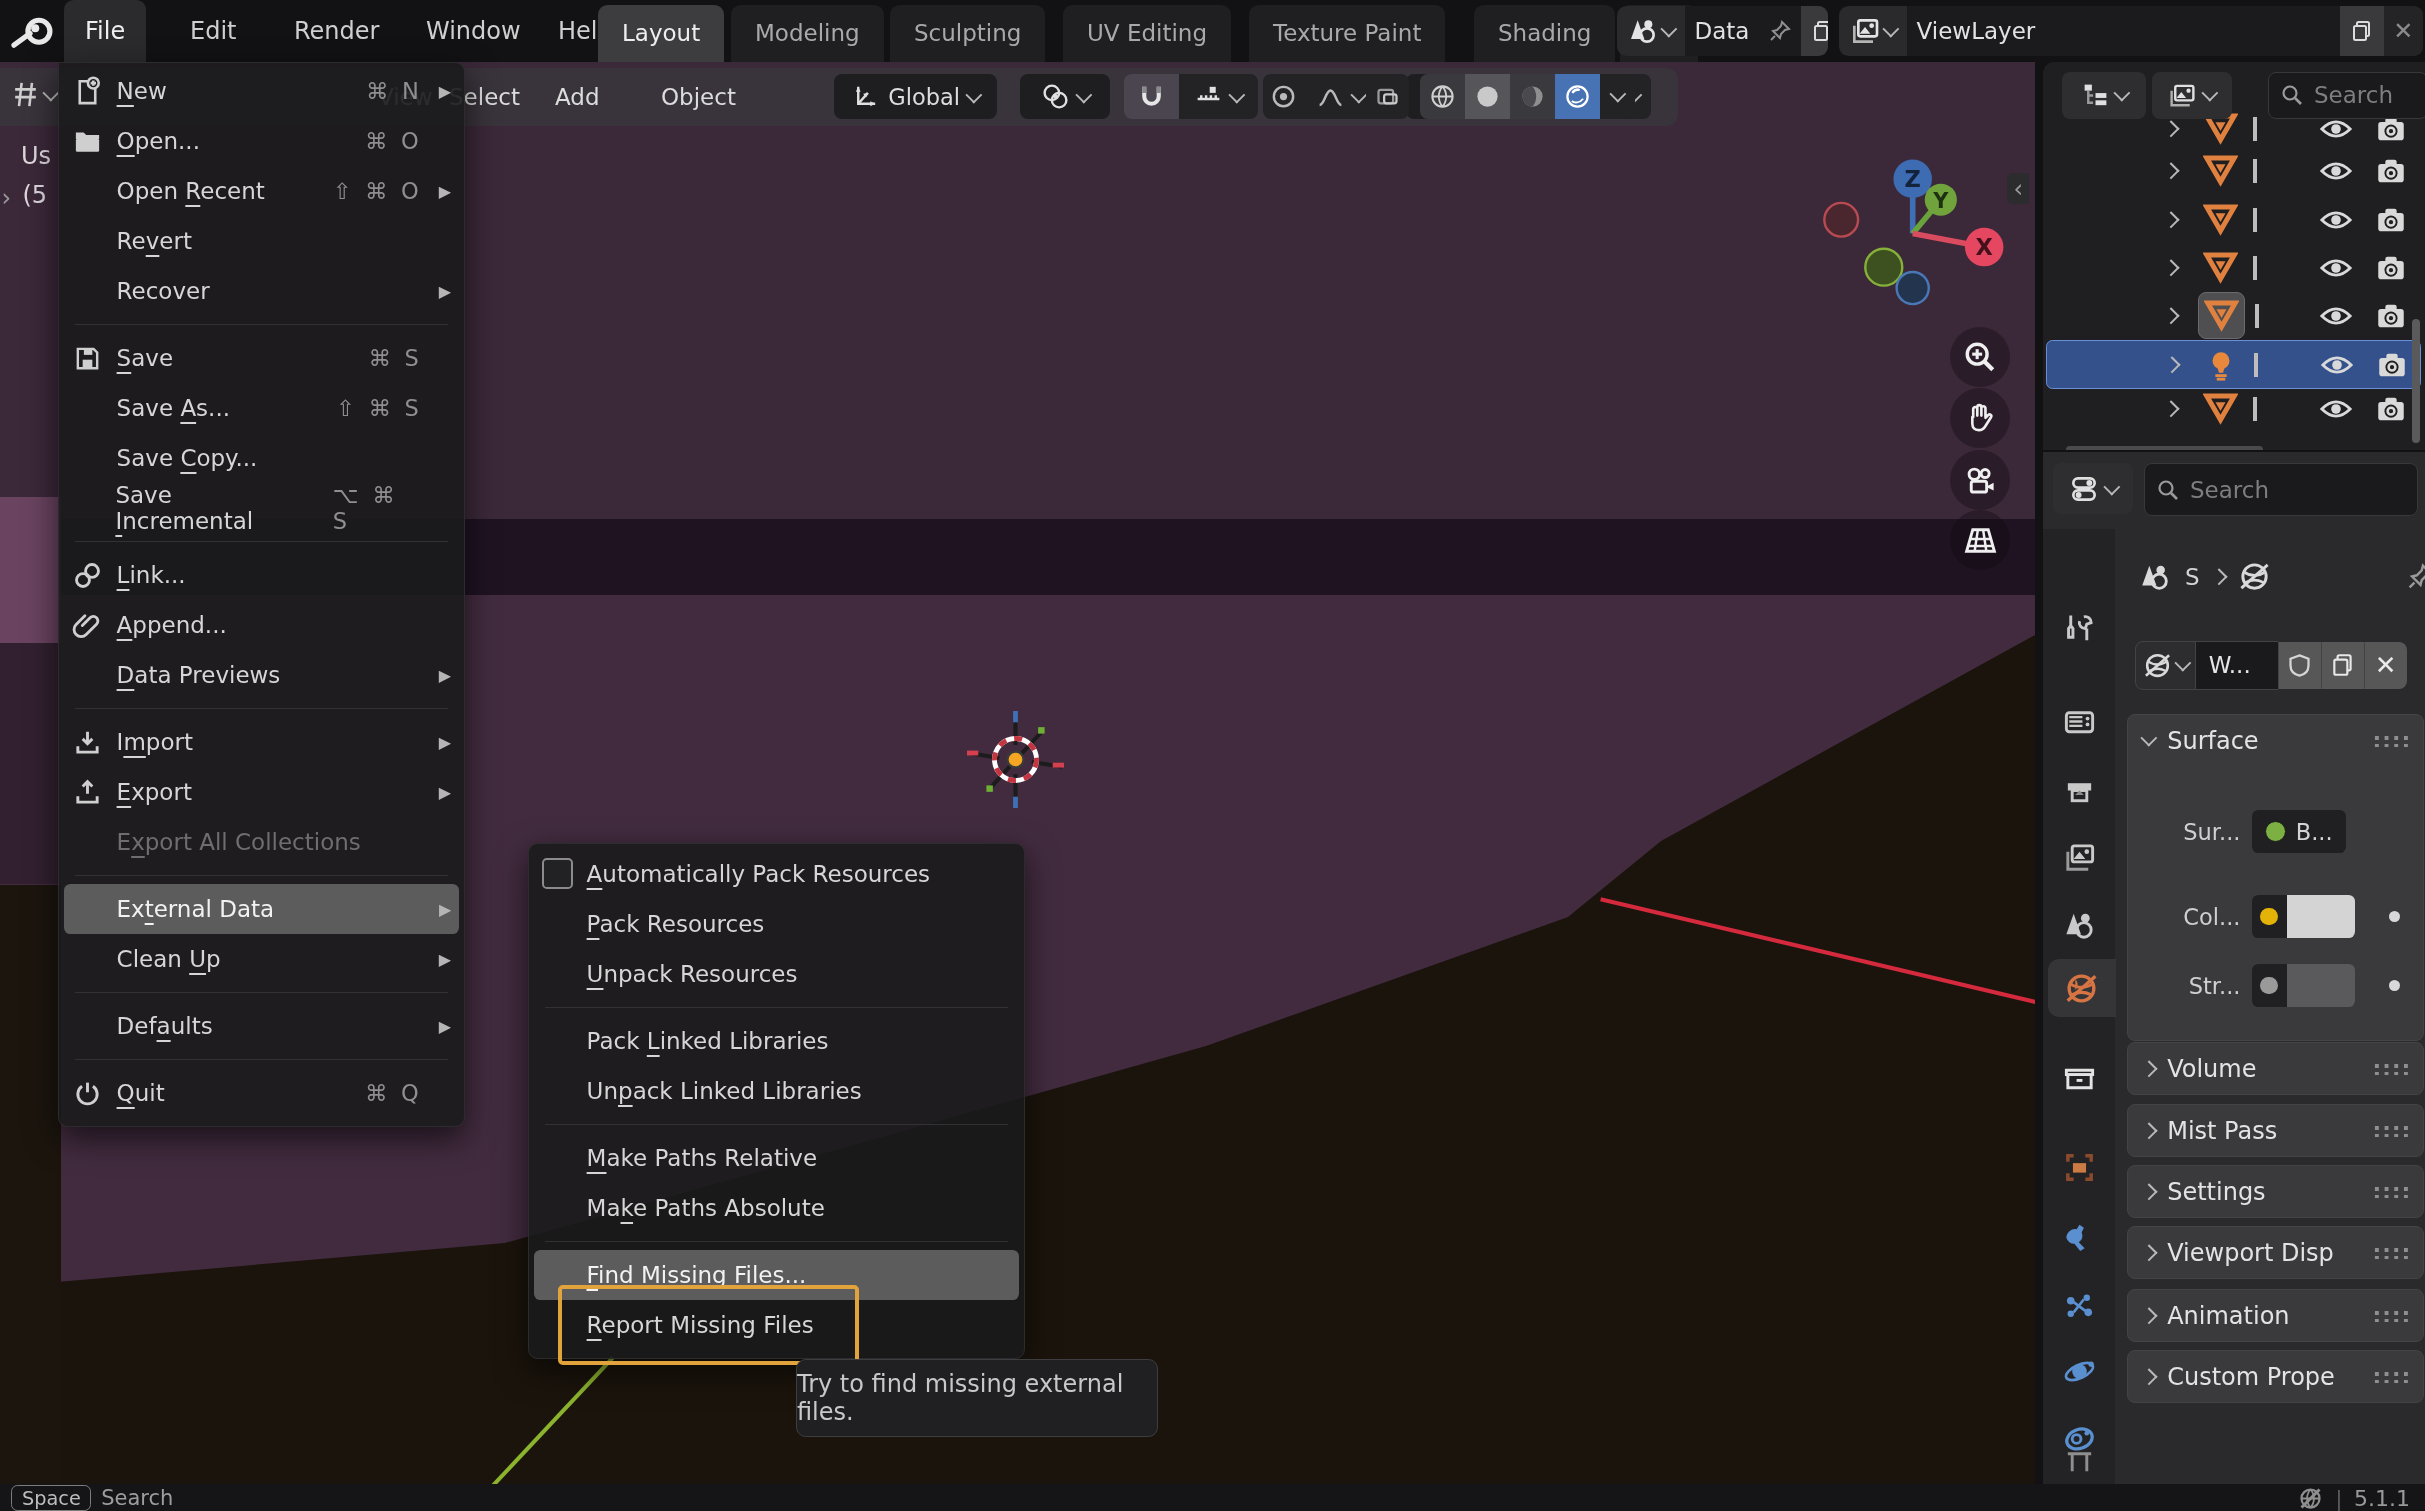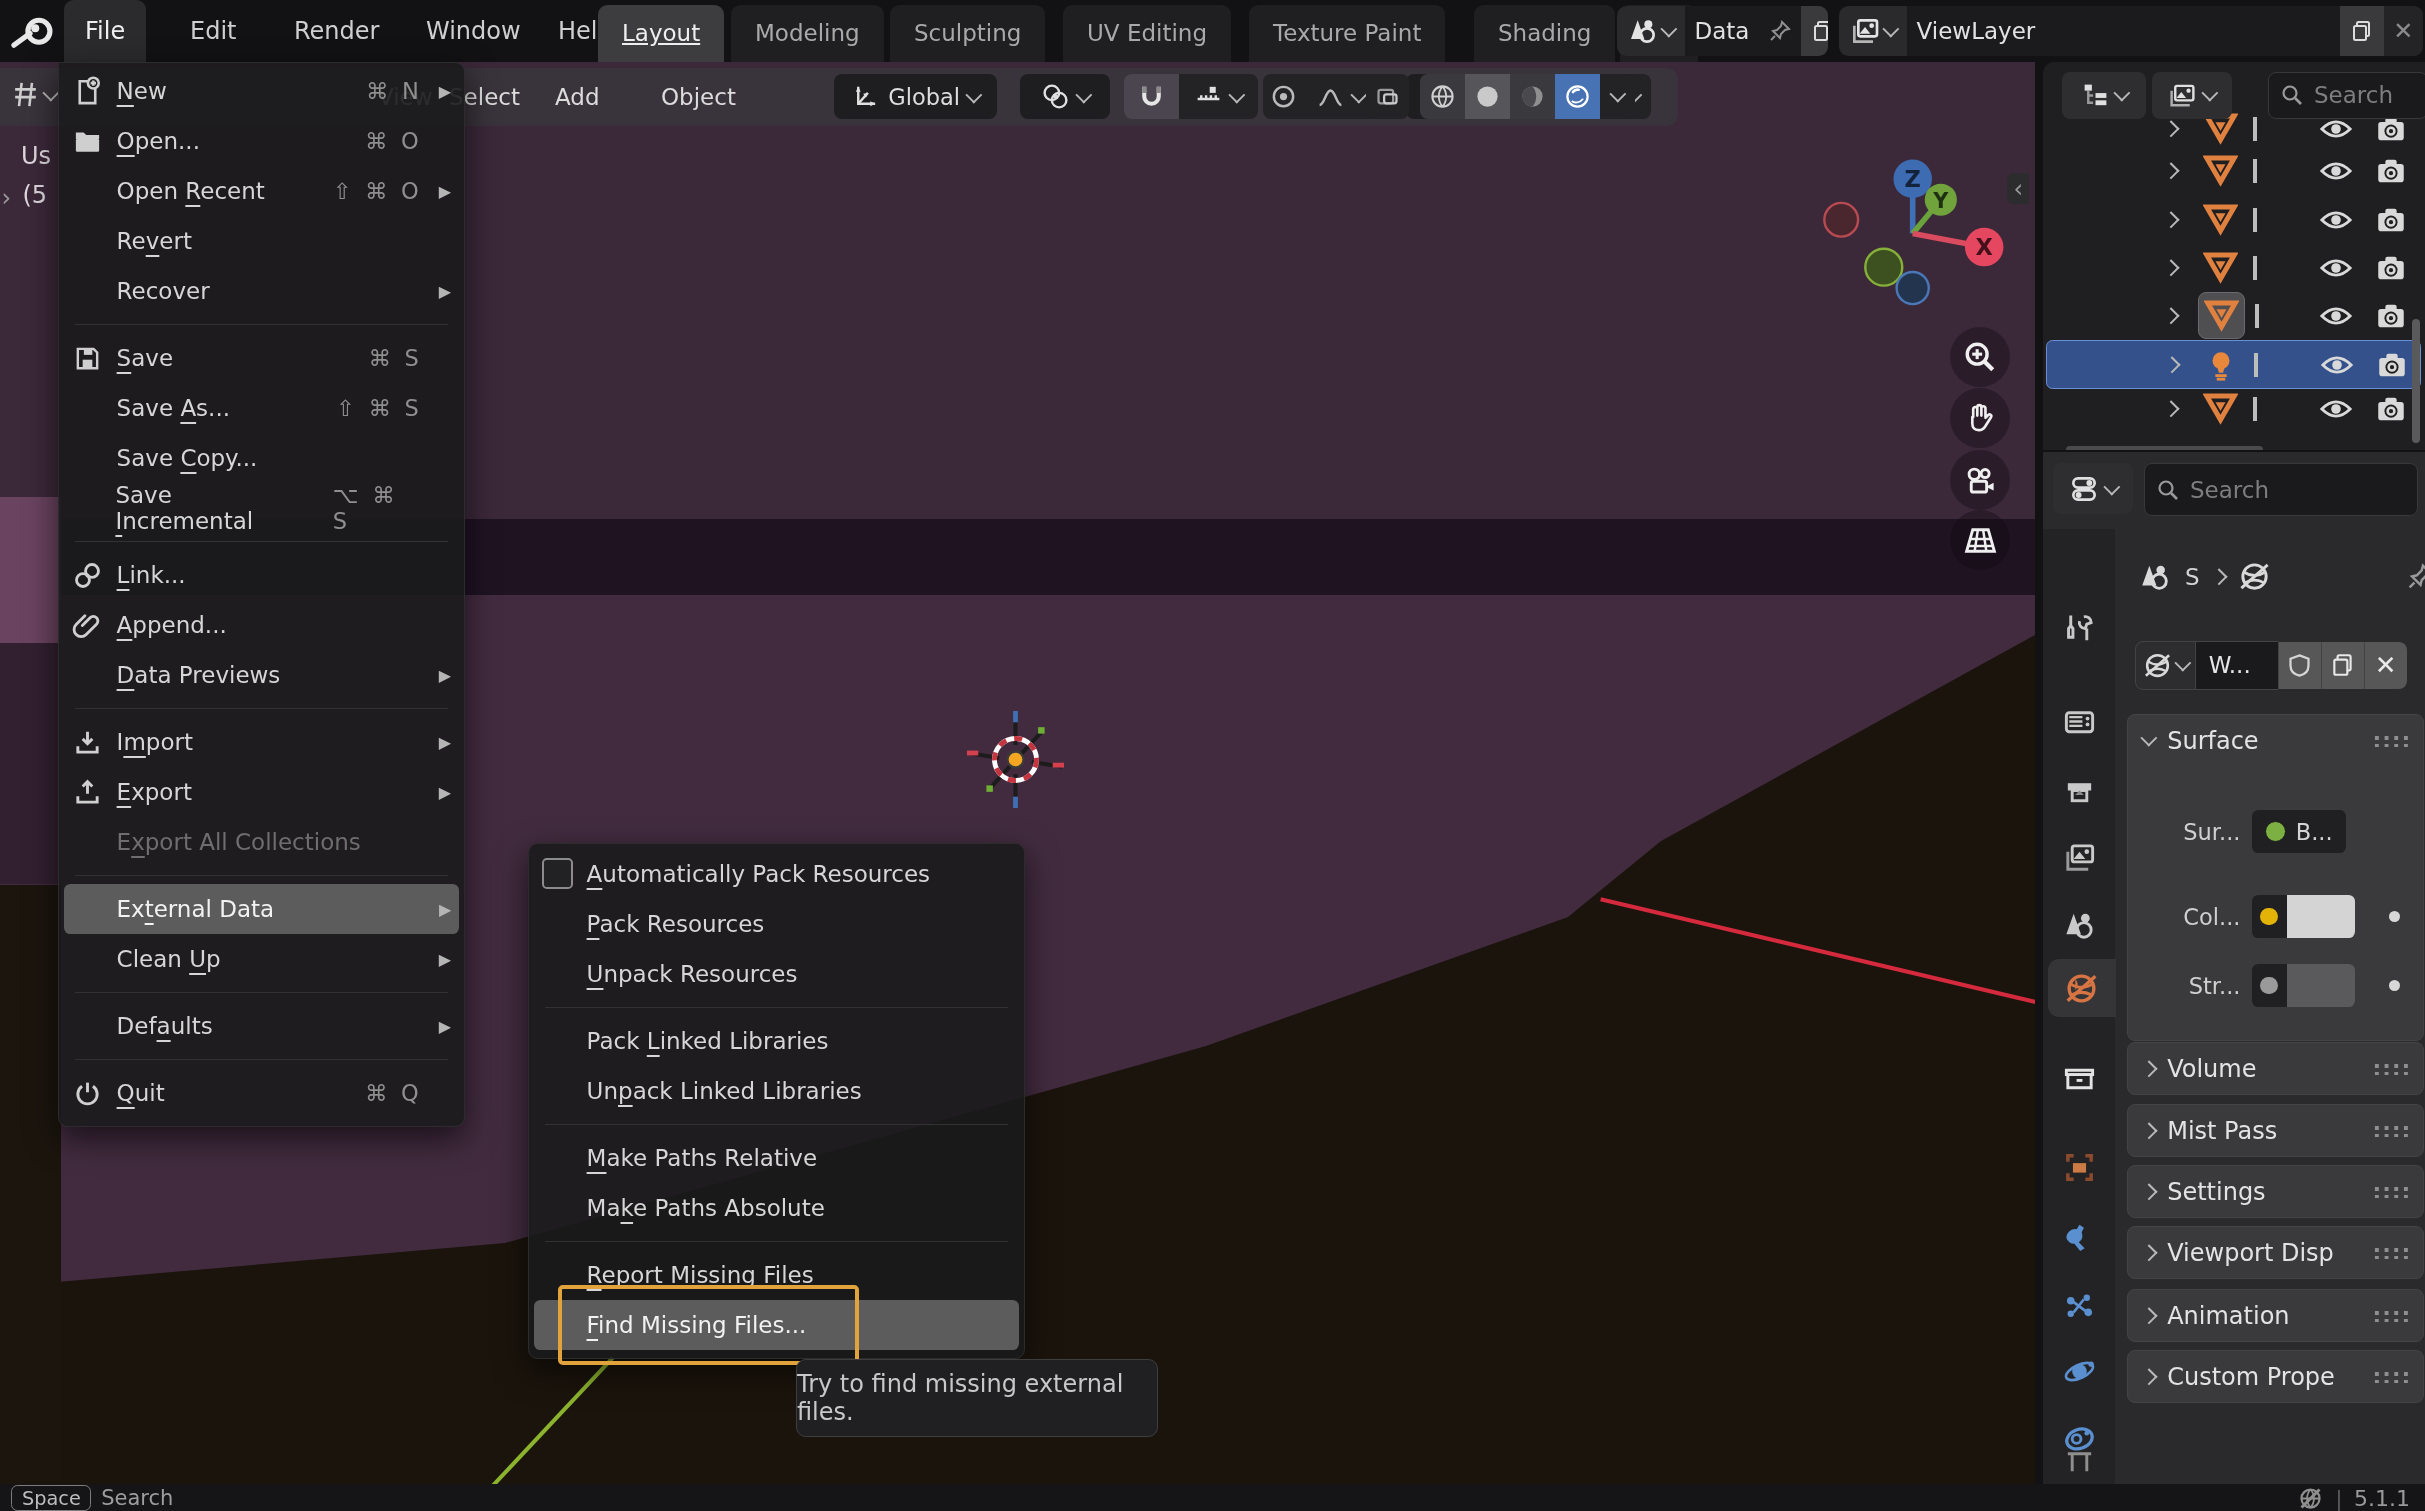--- a/index.html
+++ b/index.html
@@ -193,21 +193,21 @@
       </svg>
     </div>
     <div id="topbar-menus">
         <div class="menu-btn active" style="left: 64px;">File</div>
         <div class="menu-btn" style="left: 169px;">Edit</div>
         <div class="menu-btn" style="left: 273px;">Render</div>
         <div class="menu-btn" style="left: 405px;">Window</div>
         <div class="menu-btn" style="left: 537px;">Help</div>
       </div>
     <div id="workspace-tabs">
-        <div class="ws-tab active" style="left: 598px; text-decoration: underline;">Layout</div>
+        <div class="ws-tab active" style="left: 598px;">Layout</div>
         <div class="ws-tab" style="left: 731px;">Modeling</div>
         <div class="ws-tab" style="left: 890px;">Sculpting</div>
         <div class="ws-tab" style="left: 1063px;">UV Editing</div>
         <div class="ws-tab" style="left: 1249px;">Texture Paint</div>
         <div class="ws-tab" style="left: 1474px;">Shading</div>
         <div class="ws-tab" style="left: 1620px;">An</div>
       </div>
 
     <div class="idblock" style="left:1617px;width:211px;">
       <div class="seg">
@@ -1055,29 +1055,29 @@
         <span class="grow"></span>
         <span class="sub"></span>
       </div>
       <div class="mrow">
         <span class="ic"></span>
         <span class="lbl">Ma<u>k</u>e Paths Absolute</span>
         <span class="grow"></span>
         <span class="sub"></span>
       </div>
       <div class="msep"></div>
+      <div class="mrow hl">
+        <span class="ic"></span>
+        <span class="lbl"><u>F</u>ind Missing Files...</span>
+        <span class="grow"></span>
+        <span class="sub"></span>
+      </div>
       <div class="mrow">
         <span class="ic"></span>
         <span class="lbl"><u>R</u>eport Missing Files</span>
-        <span class="grow"></span>
-        <span class="sub"></span>
-      </div>
-      <div class="mrow hl">
-        <span class="ic"></span>
-        <span class="lbl"><u>F</u>ind Missing Files...</span>
         <span class="grow"></span>
         <span class="sub"></span>
       </div>
     </div>
   <div class="yellowbox abs"></div>
 
   <div class="tooltip abs">
     <span>Try to find missing external files.</span>
   </div>
 

